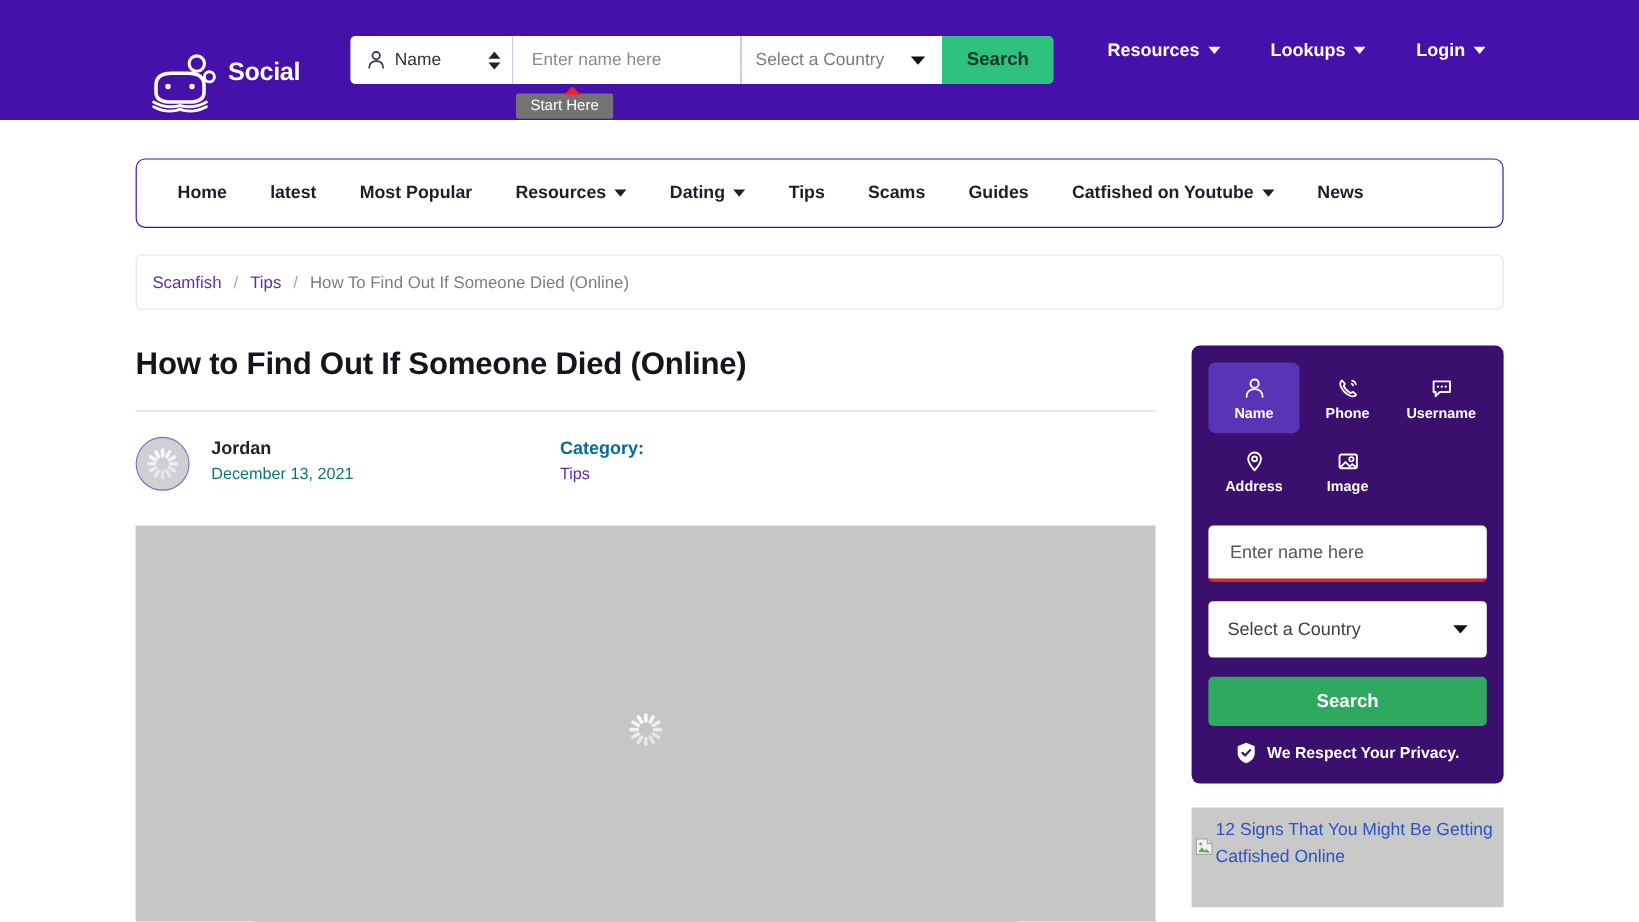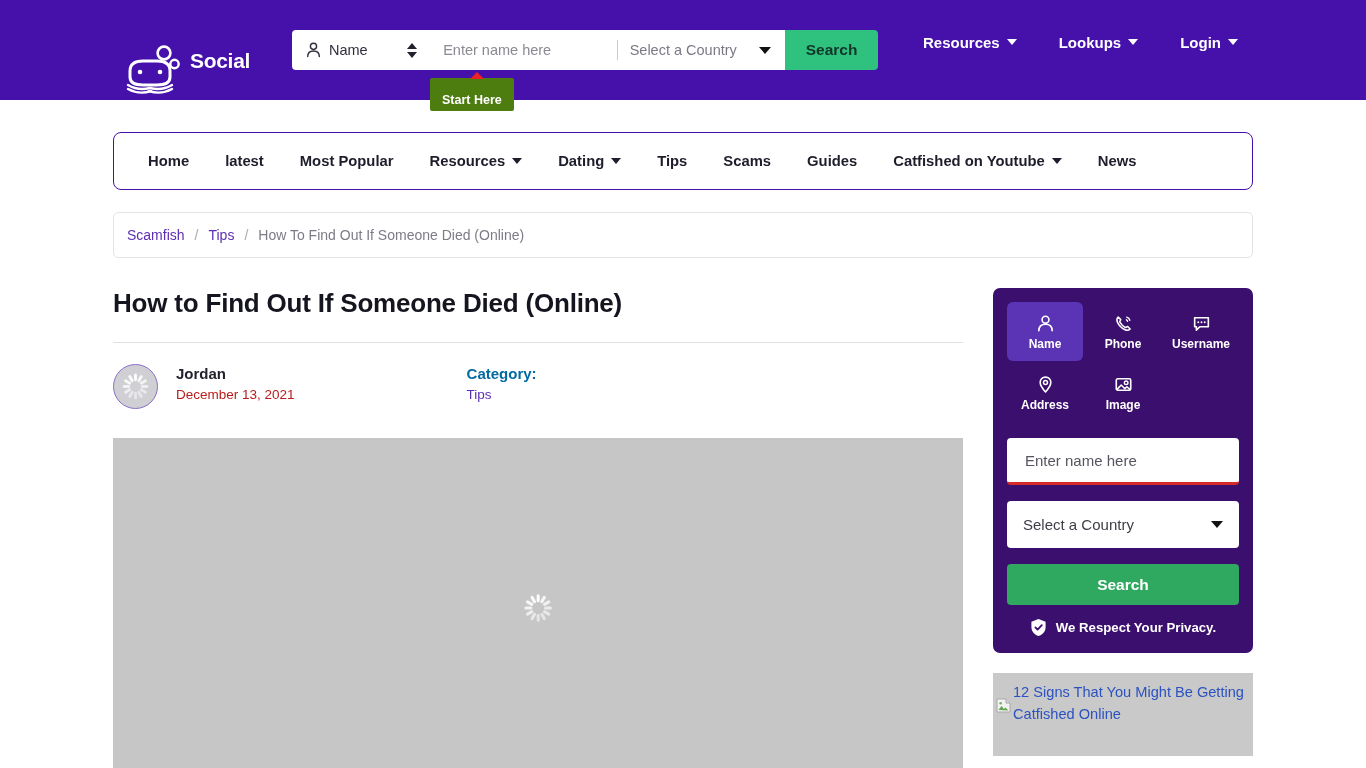--- a/index.html
+++ b/index.html
@@ -128,25 +128,25 @@
     font-family: "Liberation Sans", sans-serif;
     font-size: 15.5px;
     font-weight: bold;
     cursor: pointer;
   }
 
   .start-here {
     position: absolute;
     left: 430px;
     top: 78px;
-    background: #4d7c0f;
+    background: #737373;
     color: #ffffff;
     font-size: 12.5px;
-    font-weight: bold;
-    padding: 15px 12px 4px;
+    font-weight: normal;
+    padding: 3px 12px 4px;
     border-radius: 2px;
   }
   .start-here:before {
     content: "";
     position: absolute;
     top: -6px; left: 40px;
     width: 0; height: 0;
     border-left: 7px solid transparent;
     border-right: 7px solid transparent;
     border-bottom: 7px solid #ec2227;
@@ -256,21 +256,21 @@
     flex: 0 0 auto;
     position: relative;
   }
   .spinner-dots { position: absolute; inset: 0; }
   .author-block { margin-left: 18px; }
   .author-name {
     font-size: 15px; font-weight: bold; color: #23232f;
     line-height: 20px;
   }
   .author-date {
-    font-size: 13.5px; color: #b91c1c; margin-top: 3px;
+    font-size: 13.5px; color: #0f766e; margin-top: 3px;
   }
   .category-block { margin-left: 172px; }
   .cat-label {
     font-size: 15px; font-weight: bold; color: #0369a1; line-height: 20px;
   }
   .cat-value {
     font-size: 13.5px; color: #5b2fb3; margin-top: 3px; cursor: pointer;
   }
 
   .hero-placeholder {

